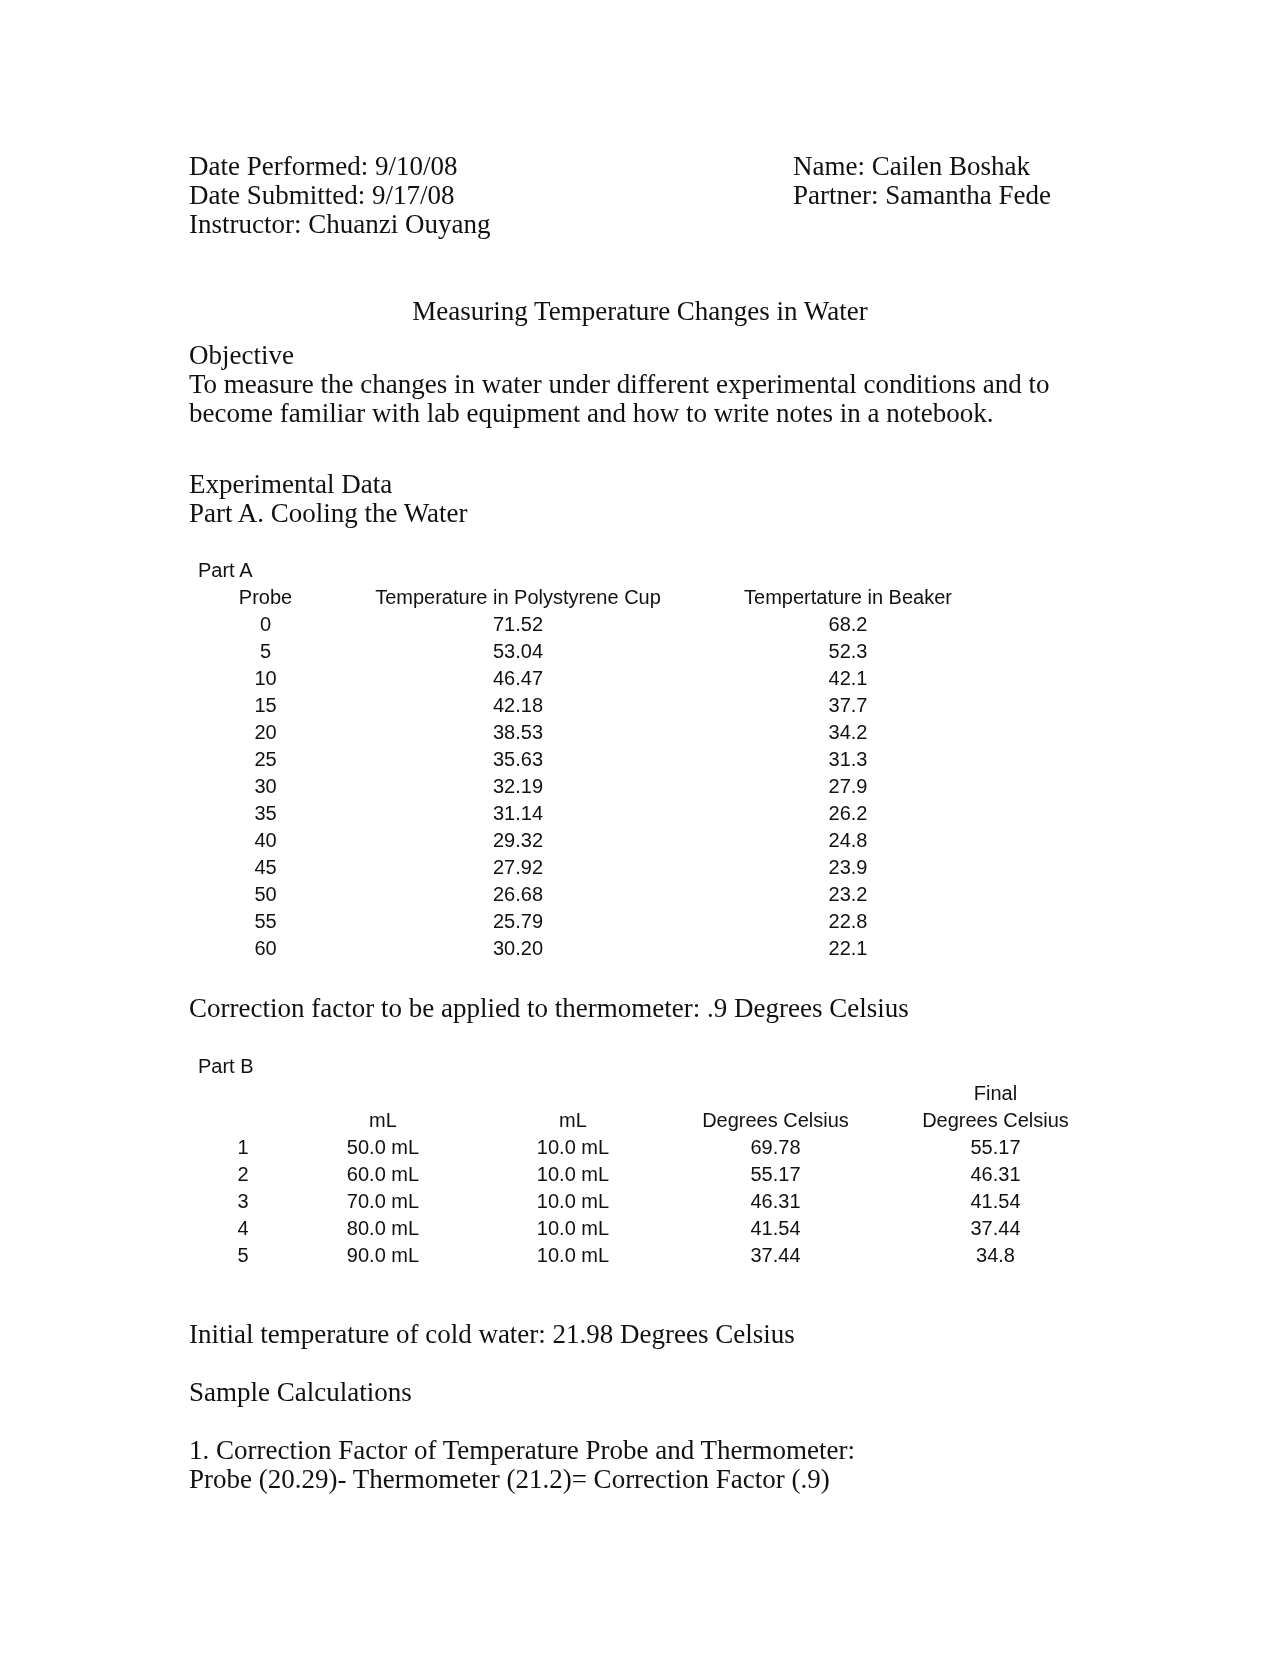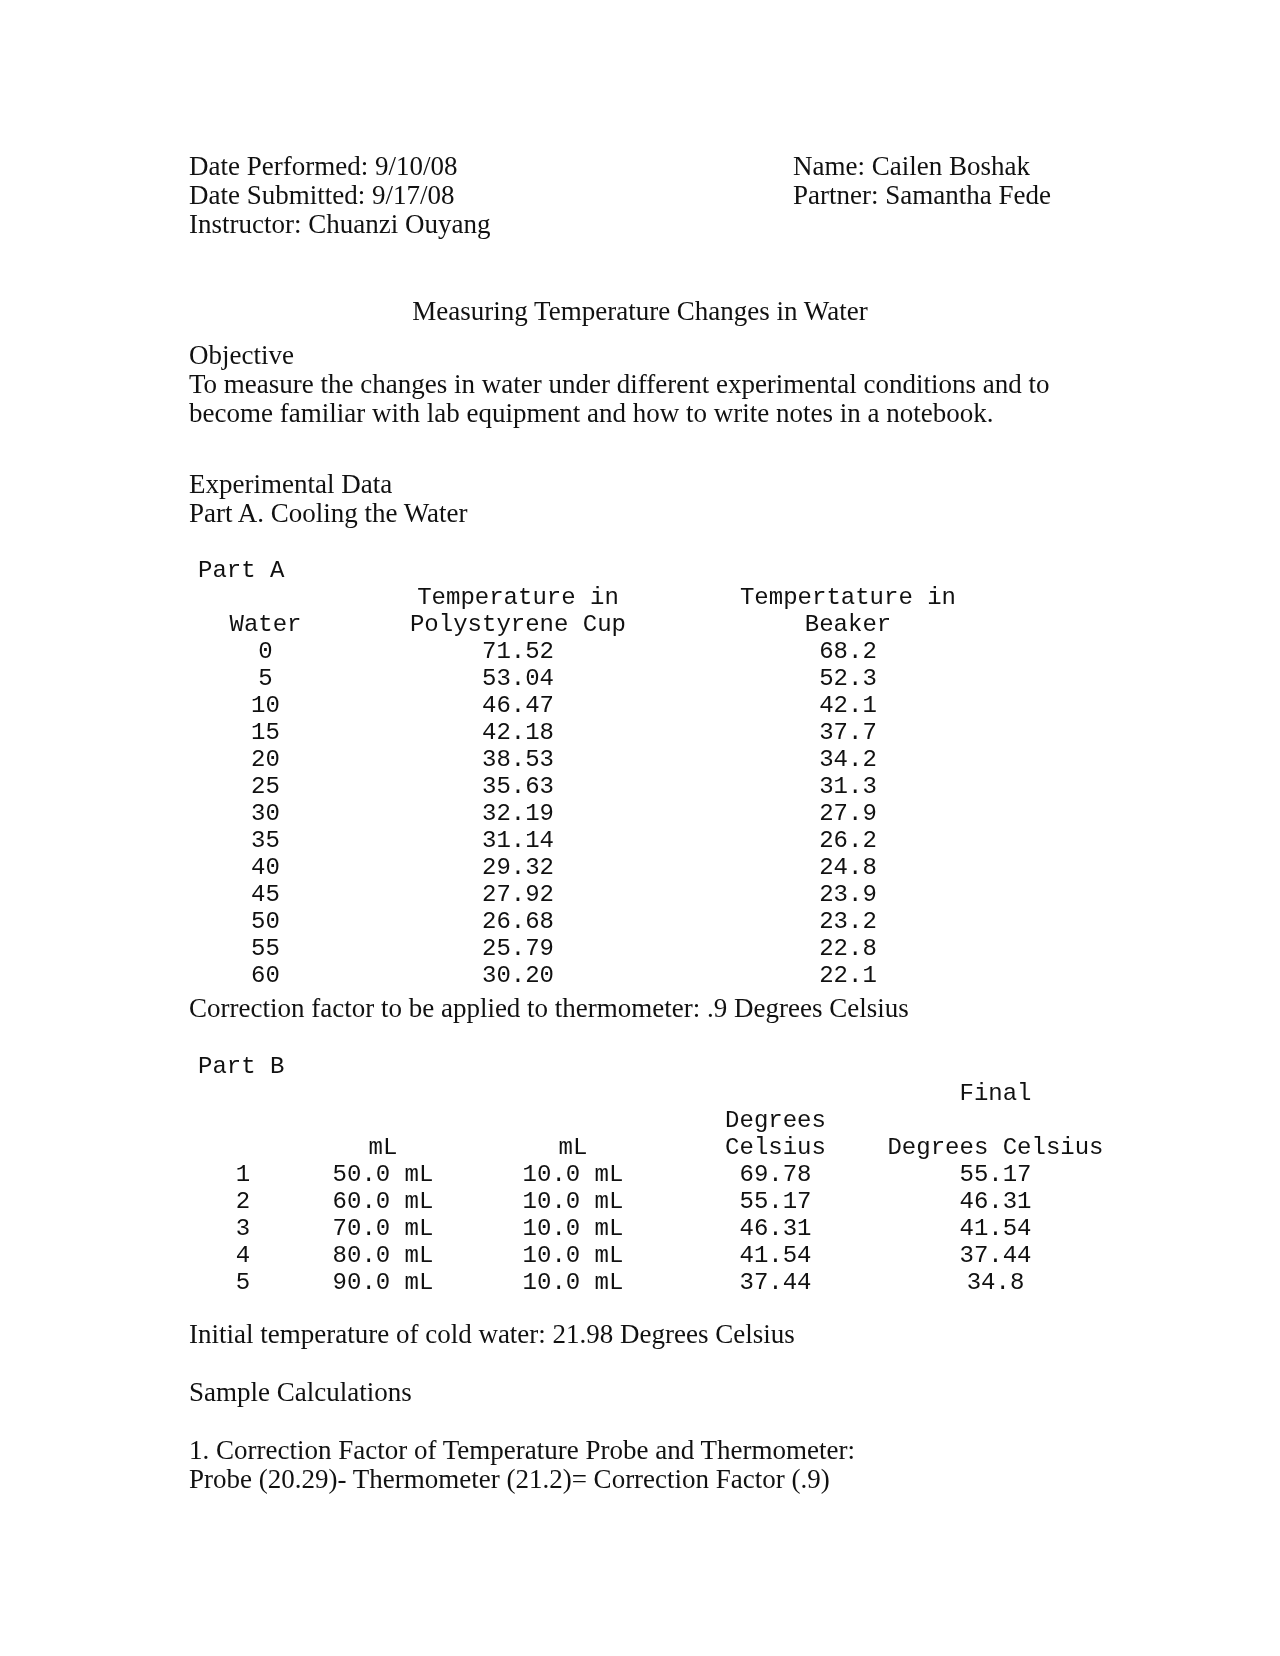--- a/index.html
+++ b/index.html
@@ -1,18 +1,18 @@
 <!DOCTYPE html>
 <html><head>
   <meta charset="utf-8">
   <style>
     html, body { margin: 0; padding: 0; background: #ffffff; }
     body { width: 1280px; height: 1656px; position: relative; overflow: hidden; color: #111; }
     .serif { font-family: "Liberation Serif", "DejaVu Serif", serif; font-size: 27px; line-height: 29px; }
-    .sans { font-family: Liberation Mono, monospace; font-size: 24px; line-height: 27px; }
+    .sans { font-family: Liberation Sans, sans-serif; font-size: 20px; line-height: 27px; }
     .abs { position: absolute; white-space: nowrap; }
     .header-left { left: 189px; top: 152px; }
     .header-right { left: 793px; top: 152px; }
     .title { left: 0; width: 1280px; top: 297px; text-align: center; }
     .block { left: 189px; white-space: normal; }
     .tbl { position: absolute; border-collapse: collapse; }
     .tbl td, .tbl th { padding: 0; font-weight: normal; text-align: center; vertical-align: bottom; height: 27px; }
     .partA { left: 198px; top: 557px; }
     .partB { left: 198px; top: 1053px; }
     .tbl-label { text-align: left !important; }
@@ -46,21 +46,21 @@
   <colgroup>
       <col style="width:135px">
       <col style="width:370px">
       <col style="width:290px">
     </colgroup>
   <tbody>
       <tr>
         <td class="tbl-label" colspan="3">Part A</td>
       </tr>
   <tr>
-    <td>Water</td>
+    <td>Probe</td>
     <td>Temperature in Polystyrene Cup</td>
     <td>Tempertature in Beaker</td>
   </tr>
   <tr>
         <td>0</td>
         <td>71.52</td>
         <td>68.2</td>
       </tr>
   <tr>
         <td>5</td>

